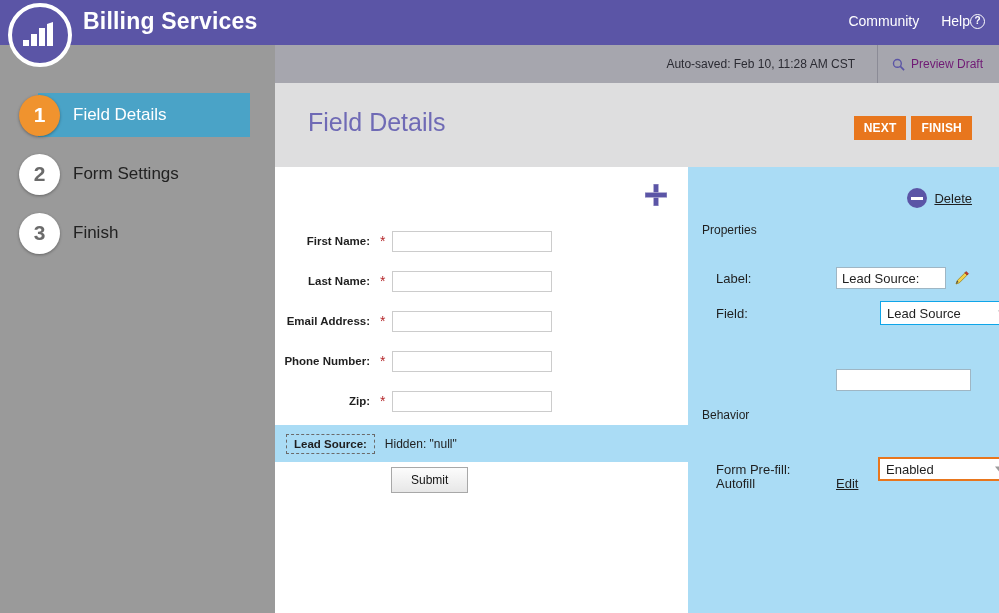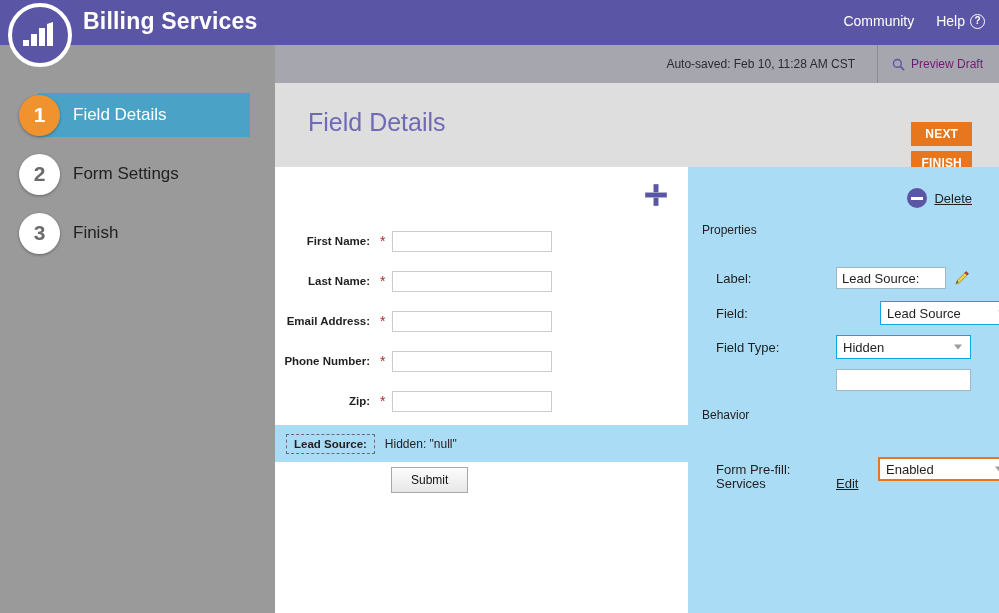--- a/index.html
+++ b/index.html
@@ -27,21 +27,21 @@
     transform: translate(-50%, -50%);
     width: 34px; height: 26px;
   }
   .app-title {
     position: absolute; left: 83px; top: 8px;
     font-size: 23px; font-weight: bold; color: #ffffff;
     letter-spacing: 0.2px;
   }
   .topnav { position: absolute; right: 14px; top: 13px; display: flex; align-items: center; gap: 22px; }
   .topnav-link { font-size: 14px; color: #ffffff; text-decoration: none; }
-  .help-wrap { display: flex; align-items: center; gap: 5px; }
+  .help-wrap { display: flex; align-items: center; }
   .help-icon {
     display: inline-block; width: 15px; height: 15px; border-radius: 50%;
     border: 1.4px solid #ffffff; color: #ffffff; font-size: 10px;
     line-height: 12px; text-align: center; font-weight: bold;
   }
 
   
   .sidebar {
     position: absolute; left: 0; top: 45px; width: 275px; height: 568px;
     background: #9a9a9a;
@@ -93,21 +93,21 @@
 
   
   .titleband {
     position: absolute; left: 275px; top: 83px; width: 724px; height: 84px;
     background: #dededf;
   }
   .page-title {
     position: absolute; left: 33px; top: 25px;
     font-size: 25px; color: #6f6ab5;
   }
-  .title-actions { position: absolute; right: 27px; top: 39px; display: flex; gap: 5px; flex-direction: column; }
+  .title-actions { position: absolute; right: 27px; top: 33px; display: flex; gap: 5px; }
   .btn-orange {
     background: #e8761d; color: #ffffff; border: none;
     font-size: 12px; font-weight: bold; font-family: "Liberation Sans", sans-serif;
     padding: 5px 10px; cursor: pointer; letter-spacing: 0.2px;
   }
 
   
   .canvas {
     position: absolute; left: 275px; top: 167px; width: 413px; height: 446px;
     background: #ffffff;
@@ -345,43 +345,36 @@
     </div>
 
     <div class="prow p-field">
       <div class="prow-label">Field:</div>
       <div class="select">
         <span>Lead Source</span>
         <span class="caret"></span>
       </div>
     </div>
 
-    <div class="prow p-type">
-      <div class="prow-label">Field Type:</div>
-      <div class="select">
-        <span>Hidden</span>
-        <span class="caret"></span>
-      </div>
-    </div>
 
     <div class="prow p-extra">
       <div class="prow-label"></div>
       <input class="wide-input" type="text" value="" style="">
     </div>
 
     <div class="section-head sec-behavior">Behavior</div>
 
     <div class="prow p-prefill">
       <div class="prow-label">Form Pre-fill:</div>
       <div class="select highlight">
         <span>Enabled</span>
         <span class="caret"></span>
       </div>
     </div>
 
     <div class="prow p-autofill">
-      <div class="prow-label">Services</div>
+      <div class="prow-label">Autofill</div>
       <span class="edit-link autofill-val">Edit</span>
     </div>
 
   </div>
 
 </div>
 
 </body></html>

